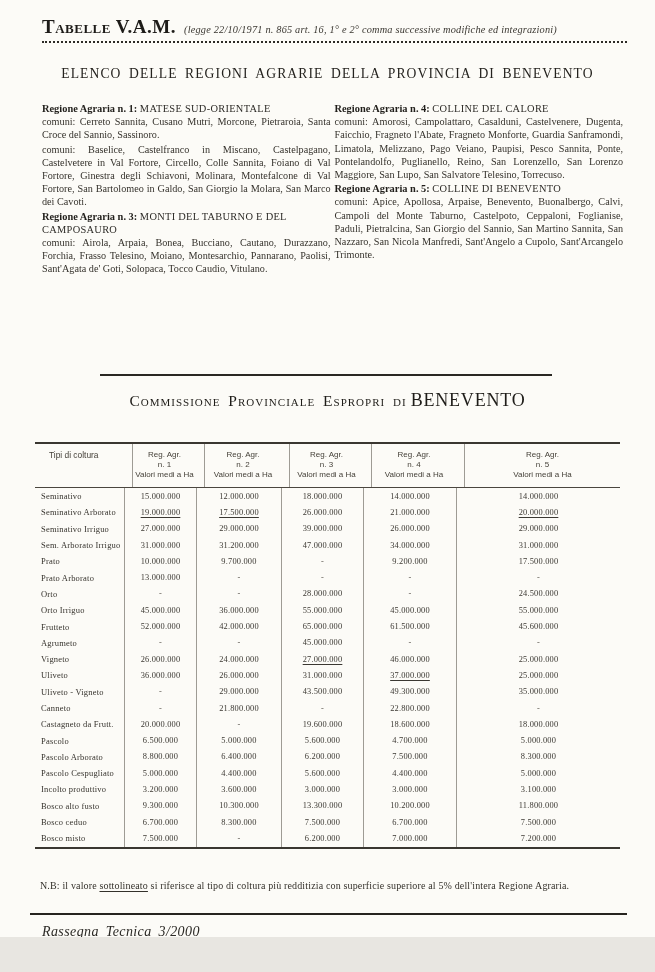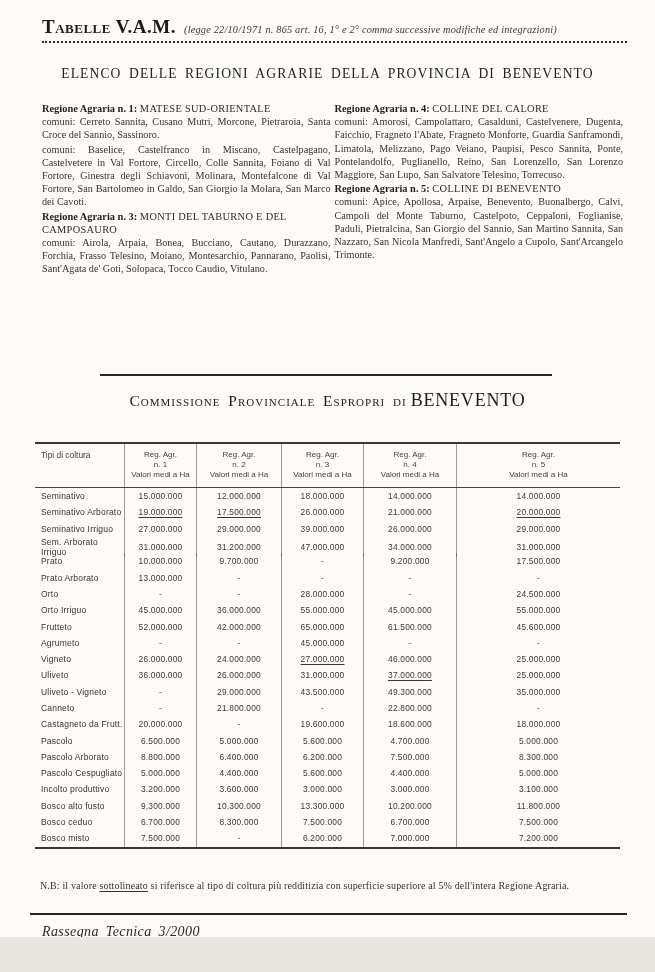--- a/index.html
+++ b/index.html
@@ -30,25 +30,25 @@
   .mid-rule{position:absolute;left:100px;top:374px;width:452px;border-top:2px solid #2a2823;}
   .commission{position:absolute;left:0;right:0;top:390px;text-align:center;color:#1f1d19;}
   .commission-prefix{font-variant:small-caps;font-size:15.5px;letter-spacing:1px;word-spacing:3px;}
   .commission-city{font-size:18px;letter-spacing:.8px;}
   
   .vam-table{position:absolute;left:35px;top:442px;width:585px;
     border-top:2px solid #3a3731;border-bottom:2px solid #3a3731;
     font-family:"Liberation Sans","DejaVu Sans",sans-serif;color:#3b3832;}
   .trow{display:grid;grid-template-columns:89px 72px 85px 82px 93px 1fr;}
   .thead{border-bottom:1.4px solid #4a463f;}
-  .thead .tcell{padding:6px 2px 7px;font-size:8px;line-height:10px;text-align:center;color:#46423a;}
+  .thead .tcell{padding:6px 2px 7px;font-size:8px;line-height:10px;text-align:center;color:#46423a;margin-left:8px;}
   .thead .tcell-label{text-align:left;padding-left:6px;font-size:8.4px;}
   .tcell{border-left:1px solid rgba(80,76,68,.55);}
   .tcell:first-child{border-left:none;}
-  .tbody .trow{height:16.3px;align-items:center;}
+  .tbody .trow{height:16.3px;align-items:center;font-family:Liberation Serif, serif;}
   .tbody .tcell{height:100%;display:flex;align-items:center;justify-content:center;
     font-size:8.4px;letter-spacing:.2px;}
   .tbody .tcell-label{justify-content:flex-start;padding-left:6px;font-size:8.5px;color:#36332d;}
   .val-underline{text-decoration:underline;text-underline-offset:1.5px;}
   .val-dash{color:#55514a;font-size:8px;}
   
   .footnote{position:absolute;left:40px;right:28px;top:880px;
     font-size:10px;letter-spacing:.15px;color:#34312b;}
   .nb-underlined{text-decoration:underline;text-underline-offset:2px;}
   

